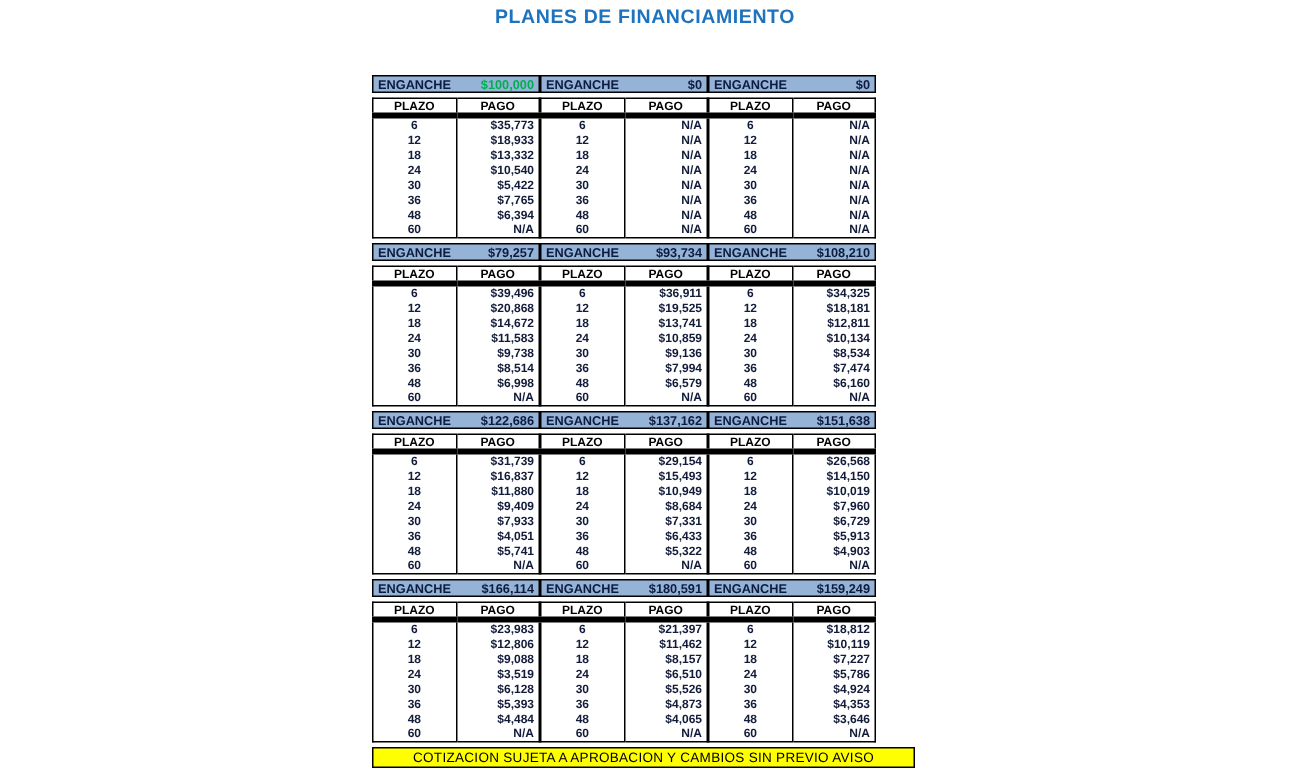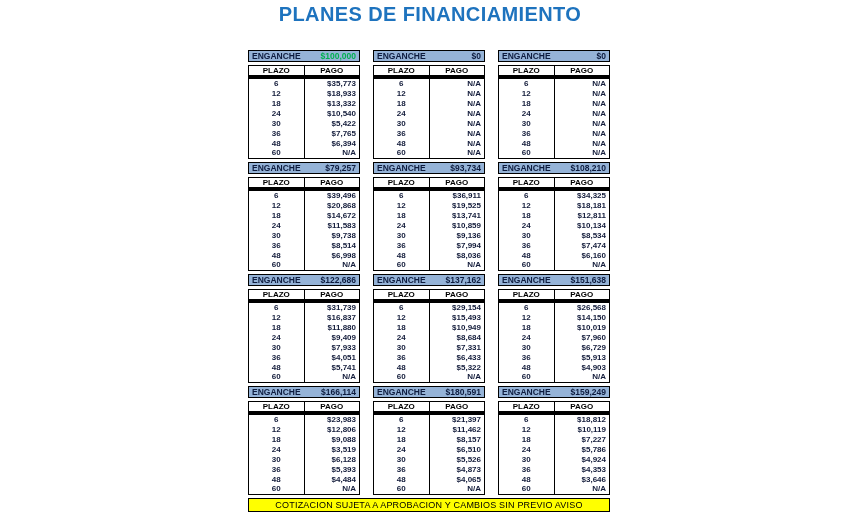--- a/index.html
+++ b/index.html
@@ -3,29 +3,29 @@
 <meta charset="utf-8">
 <style>
   * { box-sizing: border-box; }
   html,body { margin:0; padding:0; background:#ffffff; }
   #page {
     position: relative; width: 868px; height: 520px;
     background: #ffffff; font-family: "Liberation Sans", sans-serif; overflow: hidden;
   }
   #title {
     position: absolute; left: 0; top: 3px; width: 860px; text-align: center;
-    font-size: 20px; font-weight: bold; color: var(--title-blue); letter-spacing: 0.4px;
+    font-size: 13px; font-weight: bold; color: var(--title-blue); letter-spacing: 0.4px;
   }
   #price-info { position: absolute; left: 252px; top: 22px; font-size: 8px; font-weight: bold; }
   .info-row { display: flex; height: 12px; align-items: center; }
   .info-label { width: 53px; color: #000; }
   .info-value { width: 50px; text-align: center; color: var(--value-green); }
   #plans-grid {
     position: absolute; left: 248px; top: 50px;
-    display: grid; grid-template-columns: repeat(3, 112px); column-gap: 13px; grid-auto-rows: 112px; border-radius: 32px;
+    display: grid; grid-template-columns: repeat(3, 112px); grid-auto-rows: 112px; border-radius: 32px;
   }
   .plan { width: 112px; }
   .enganche-header {
     height: 12px; border: 1px solid #000; background: var(--header-bg);
     display: flex; justify-content: space-between; align-items: center;
     padding: 0 3px; font-size: 8.5px; font-weight: bold; color: #0d1b3e;
   }
   .pago-table {
     margin-top: 3px; width: 112px; height: 93px; table-layout: fixed;
     border-collapse: collapse; border: 1.5px solid #000;
@@ -279,21 +279,21 @@
             <tr>
               <td class="plazo">30</td>
               <td class="pago">$9,136</td>
             </tr>
             <tr>
               <td class="plazo">36</td>
               <td class="pago">$7,994</td>
             </tr>
             <tr>
               <td class="plazo">48</td>
-              <td class="pago">$8,036</td>
+              <td class="pago">$6,579</td>
             </tr>
             <tr>
               <td class="plazo">60</td>
               <td class="pago">N/A</td>
             </tr>
           </tbody>
         </table>
       </div>
       <div class="plan">
         <div class="enganche-header">

